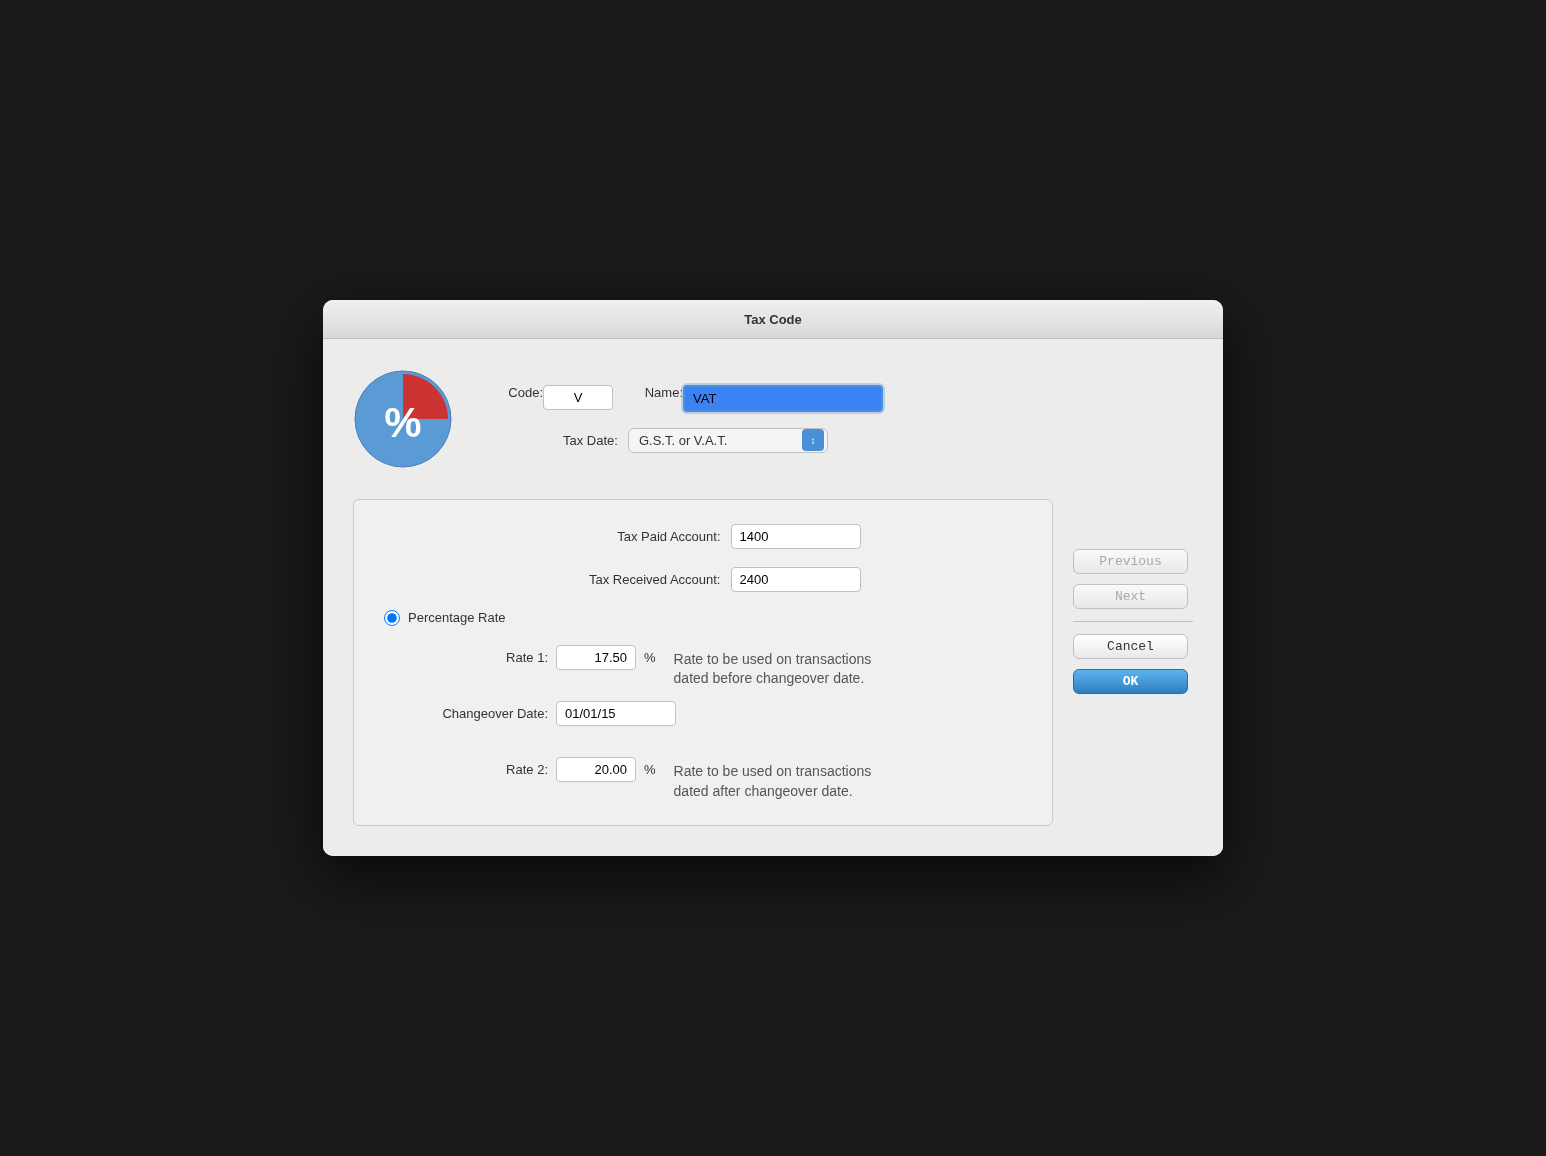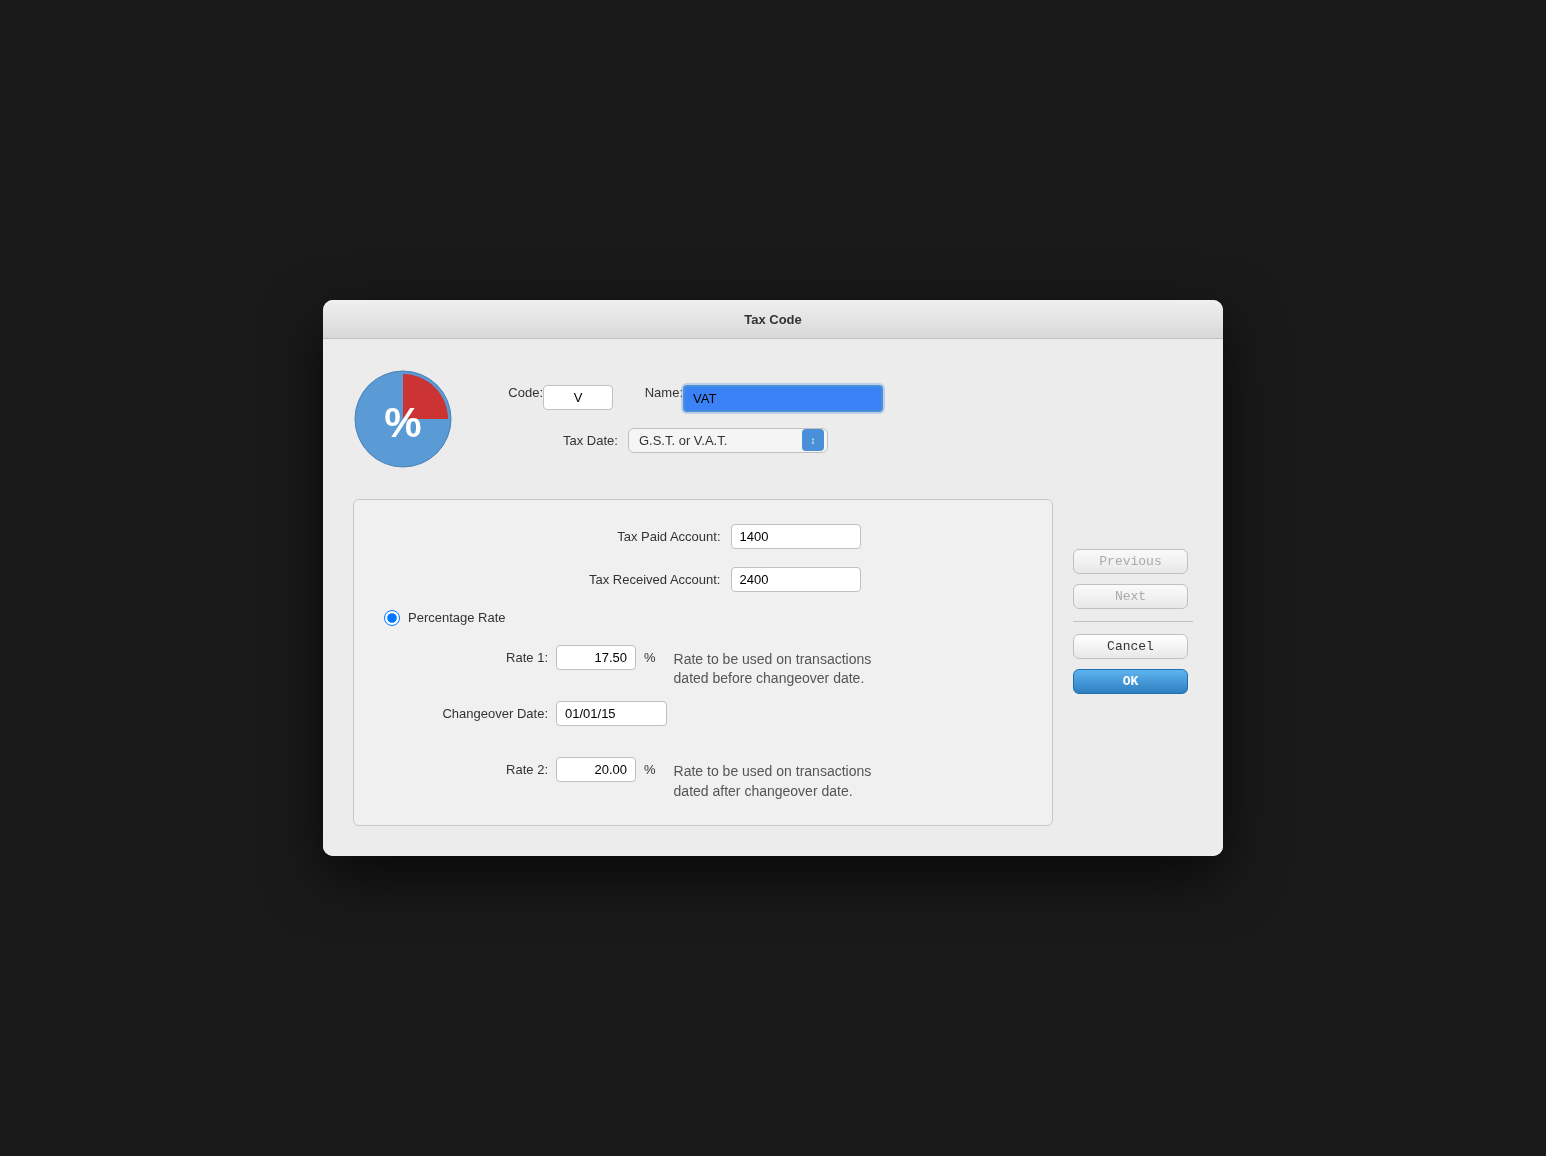--- a/index.html
+++ b/index.html
@@ -391,21 +391,21 @@
 
                 <div class="rate-row">
                   <span class="rate-label">Rate 1:</span>
                   <input class="rate-input" type="text" value="17.50" style="">
                   <span class="percent-symbol">%</span>
                   <span class="rate-desc">Rate to be used on transactions dated before changeover date.</span>
                 </div>
 
                 <div class="rate-row">
                   <span class="rate-label">Changeover Date:</span>
-                  <input class="rate-input" type="text" style="width: 111px; text-align: left;" value="01/01/15">
+                  <input class="rate-input" type="text" style="width: 120px; text-align: left;" value="01/01/15">
                 </div>
 
                 <div class="rate-row">
                   <span class="rate-label">Rate 2:</span>
                   <input class="rate-input" type="text" value="20.00" style="">
                   <span class="percent-symbol">%</span>
                   <span class="rate-desc">Rate to be used on transactions dated after changeover date.</span>
                 </div>
               </div>
             </div>

